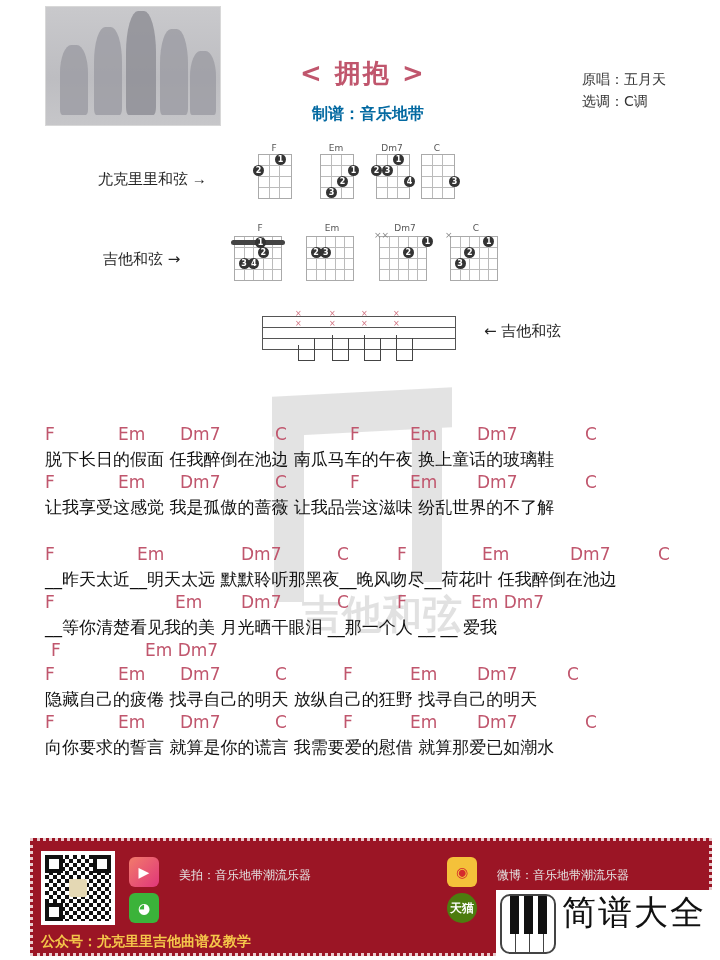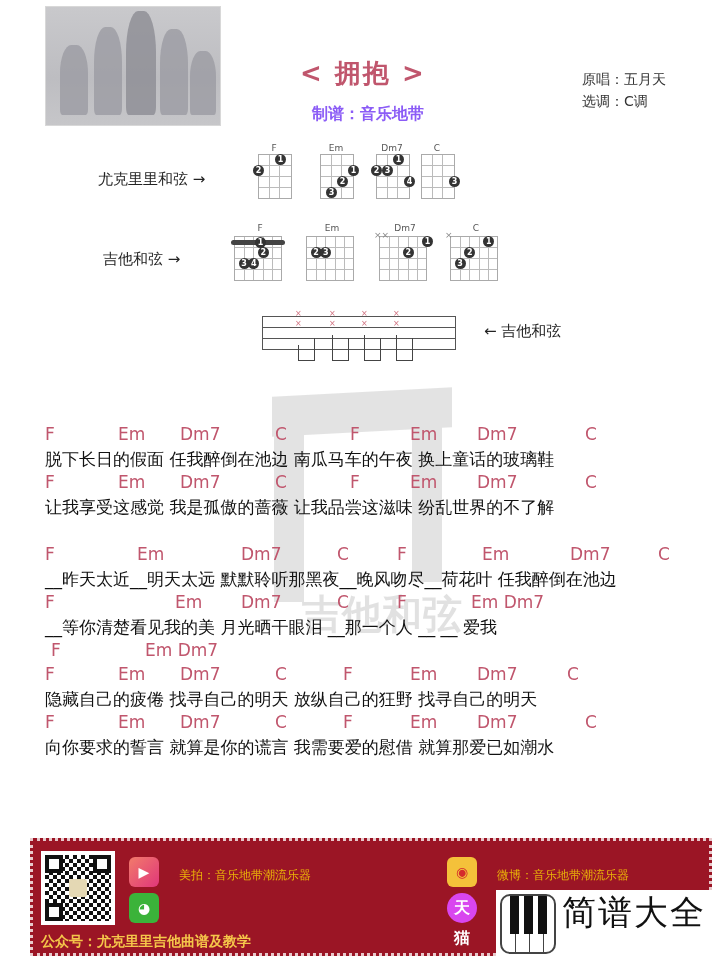--- a/index.html
+++ b/index.html
@@ -4,21 +4,21 @@
 <style>
   * { box-sizing: border-box; margin: 0; padding: 0; }
   html, body { width: 720px; height: 960px; background: #ffffff; overflow: hidden; }
   body { position: relative; font-family: "DejaVu Sans", "Liberation Sans", sans-serif; color: #222; }
 
   .photo { position: absolute; left: 45px; top: 6px; width: 176px; height: 120px;
     background: linear-gradient(180deg, #c9c9cc 0%, #bdbdc1 60%, #c6c6c9 100%); border: 1px solid #d8d8d8; overflow: hidden; }
   .photo .fig { position: absolute; bottom: 10px; background: #9e9ea4; border-radius: 40% 40% 8% 8%; opacity: .85; }
 
   .title { position: absolute; left: 300px; top: 56px; font-size: 26px; font-weight: bold; color: #c0566d; letter-spacing: 2px; }
-  .arranger { position: absolute; left: 312px; top: 104px; font-size: 16px; font-weight: bold; color: #8b5cf6; }
+  .arranger { position: absolute; left: 312px; top: 104px; font-size: 16px; font-weight: bold; color: #0369a1; }
   .meta { position: absolute; left: 582px; top: 68px; font-size: 14px; color: #333; line-height: 22px; }
 
   .row-label { position: absolute; font-size: 15px; color: #222; }
   .chord-name { position: absolute; font-size: 9px; color: #555; text-align: center; width: 50px; }
   .ukegrid { position: absolute; border: 1px solid #aaa; background:
       linear-gradient(90deg, transparent 0, transparent calc(33.33% - 1px), #bbb calc(33.33% - 1px), #bbb 33.33%, transparent 33.33%, transparent calc(66.66% - 1px), #bbb calc(66.66% - 1px), #bbb 66.66%, transparent 66.66%),
       repeating-linear-gradient(180deg, transparent 0, transparent 10px, #bbb 10px, #bbb 11px); }
   .gtrgrid { position: absolute; border: 1px solid #aaa; background:
       repeating-linear-gradient(90deg, transparent 0, transparent 8.6px, #bbb 8.6px, #bbb 9.6px),
       repeating-linear-gradient(180deg, transparent 0, transparent 10px, #bbb 10px, #bbb 11px); }
@@ -48,21 +48,21 @@
   .gap { height: 24px; }
 
   .footer { position: absolute; left: 30px; top: 838px; width: 682px; height: 118px; background: #9b1525;
     border: 3px dotted #e8c9cc; }
   .qr { position: absolute; left: 8px; top: 10px; width: 74px; height: 74px; background: #fff; padding: 4px; }
   .qr .inner { width: 100%; height: 100%;
     background: repeating-conic-gradient(#111 0 25%, #fff 0 50%) 0 0 / 8px 8px; position: relative; }
   .qr .corner { position: absolute; width: 18px; height: 18px; border: 4px solid #111; background: #fff; }
   .qr .center { position: absolute; left: 24px; top: 24px; width: 18px; height: 18px; background: #e4d8b4; border-radius: 3px; }
   .app-icon { position: absolute; width: 30px; height: 30px; border-radius: 6px; color: #fff; font-size: 14px; text-align: center; line-height: 30px; font-weight: bold; }
-  .ft-text { position: absolute; color: #eab308; font-size: 12px; }
+  .ft-text { position: absolute; color: #e5e5e5; font-size: 12px; }
   .ft-bottom { position: absolute; left: 8px; top: 92px; color: #f5c64a; font-size: 14px; font-weight: bold; }
   .logo { position: absolute; left: 496px; top: 890px; width: 224px; height: 70px; background: #fff; }
   .piano { position: absolute; left: 4px; top: 4px; width: 56px; height: 60px; border: 2px solid #444; border-radius: 10px; overflow: hidden; background: #fff; }
   .piano .bk { position: absolute; top: 0; width: 9px; height: 38px; background: #111; }
   .piano .wl { position: absolute; top: 38px; bottom: 0; width: 1px; background: #444; }
   .logo-cn { position: absolute; left: 66px; top: 0; font-size: 34px; color: #111; letter-spacing: 2px; }
   .logo-en { position: absolute; left: 68px; top: 40px; font-size: 28px; color: #111; margin-top: 32px; }
 </style>
 </head>
 <body>
@@ -75,21 +75,21 @@
   <div class="fig" style="left:144px;width:26px;height:64px;"></div>
 </div>
 
 <div class="title">&lt; 拥抱 &gt;</div>
 <div class="arranger">制谱：音乐地带</div>
 <div class="meta">
   <div>原唱：五月天</div>
   <div>选调：C调</div>
 </div>
 
-<div class="row-label" style="left:98px;top:170px;">尤克里里和弦 →</div>
+<div class="row-label" style="left:98px;top:170px;font-family:Liberation Serif, serif;">尤克里里和弦 →</div>
 <div id="uke-row">
     <div class="chord-name" style="left:249px;top:143px;">F</div>
     <div class="ukegrid" style="left:258px;top:154px;width:34px;height:45px;"></div>
     <div class="dot" style="left:275px;top:154px;">1</div>
     <div class="dot" style="left:253px;top:165px;">2</div>
     <div class="chord-name" style="left:311px;top:143px;">Em</div>
     <div class="ukegrid" style="left:320px;top:154px;width:34px;height:45px;"></div>
     <div class="dot" style="left:348px;top:165px;">1</div>
     <div class="dot" style="left:337px;top:176px;">2</div>
     <div class="dot" style="left:326px;top:187px;">3</div>
@@ -244,21 +244,21 @@
       <div class="corner" style="right:0;top:0;"></div>
       <div class="corner" style="left:0;bottom:0;"></div>
       <div class="center"></div>
     </div>
   </div>
   <div class="app-icon" style="left:96px;top:16px;background:linear-gradient(135deg,#f27b6b,#e0367a);">▶</div>
   <div class="ft-text" style="left:146px;top:26px;">美拍：音乐地带潮流乐器</div>
   <div class="app-icon" style="left:96px;top:52px;background:#3bb33a;">◕</div>
   <div class="app-icon" style="left:414px;top:16px;background:#f4c13a;color:#d52c2c;">◉</div>
   <div class="ft-text" style="left:464px;top:26px;">微博：音乐地带潮流乐器</div>
-  <div class="app-icon" style="left:414px;top:52px;background:#d946ef;font-size:16px;border-radius:50%;">天猫</div>
+  <div class="app-icon" style="left:414px;top:52px;background:#4d7c0f;font-size:12px;border-radius:50%;">天猫</div>
   <div class="ft-bottom">公众号：尤克里里吉他曲谱及教学</div>
 </div>
 
 <div class="logo">
   <div class="piano">
     <div class="bk" style="left:8px;"></div>
     <div class="bk" style="left:22px;"></div>
     <div class="bk" style="left:36px;"></div>
     <div class="wl" style="left:13px;"></div>
     <div class="wl" style="left:27px;"></div>

